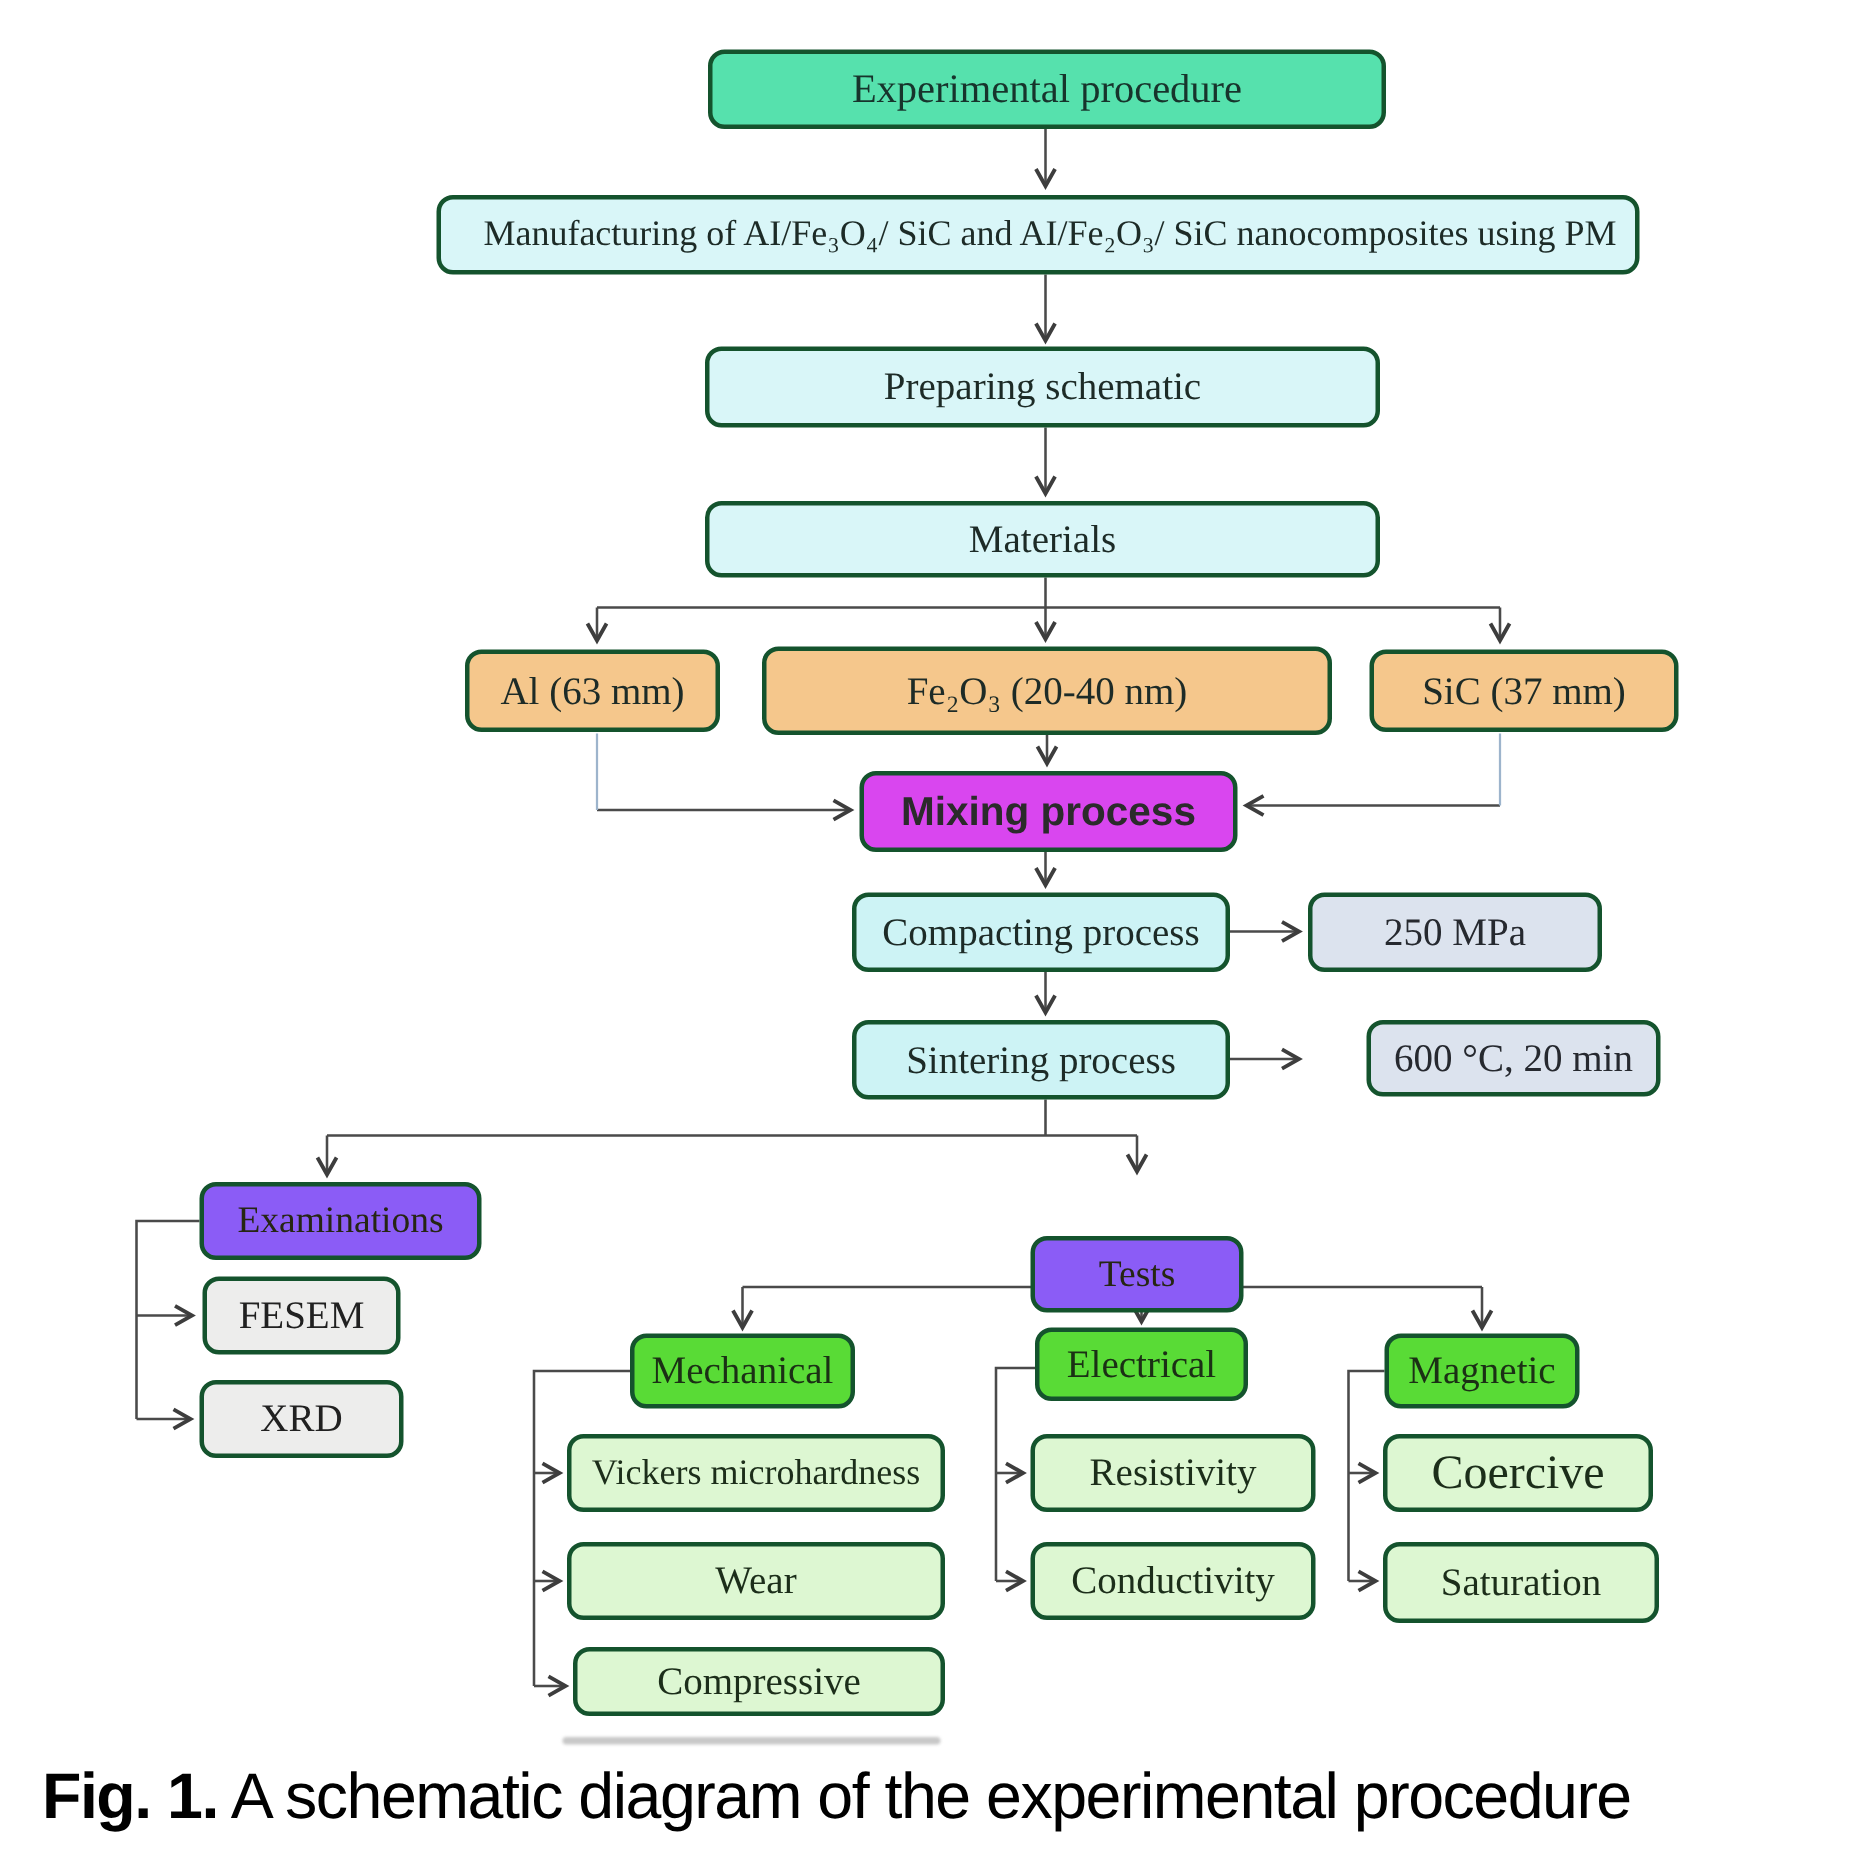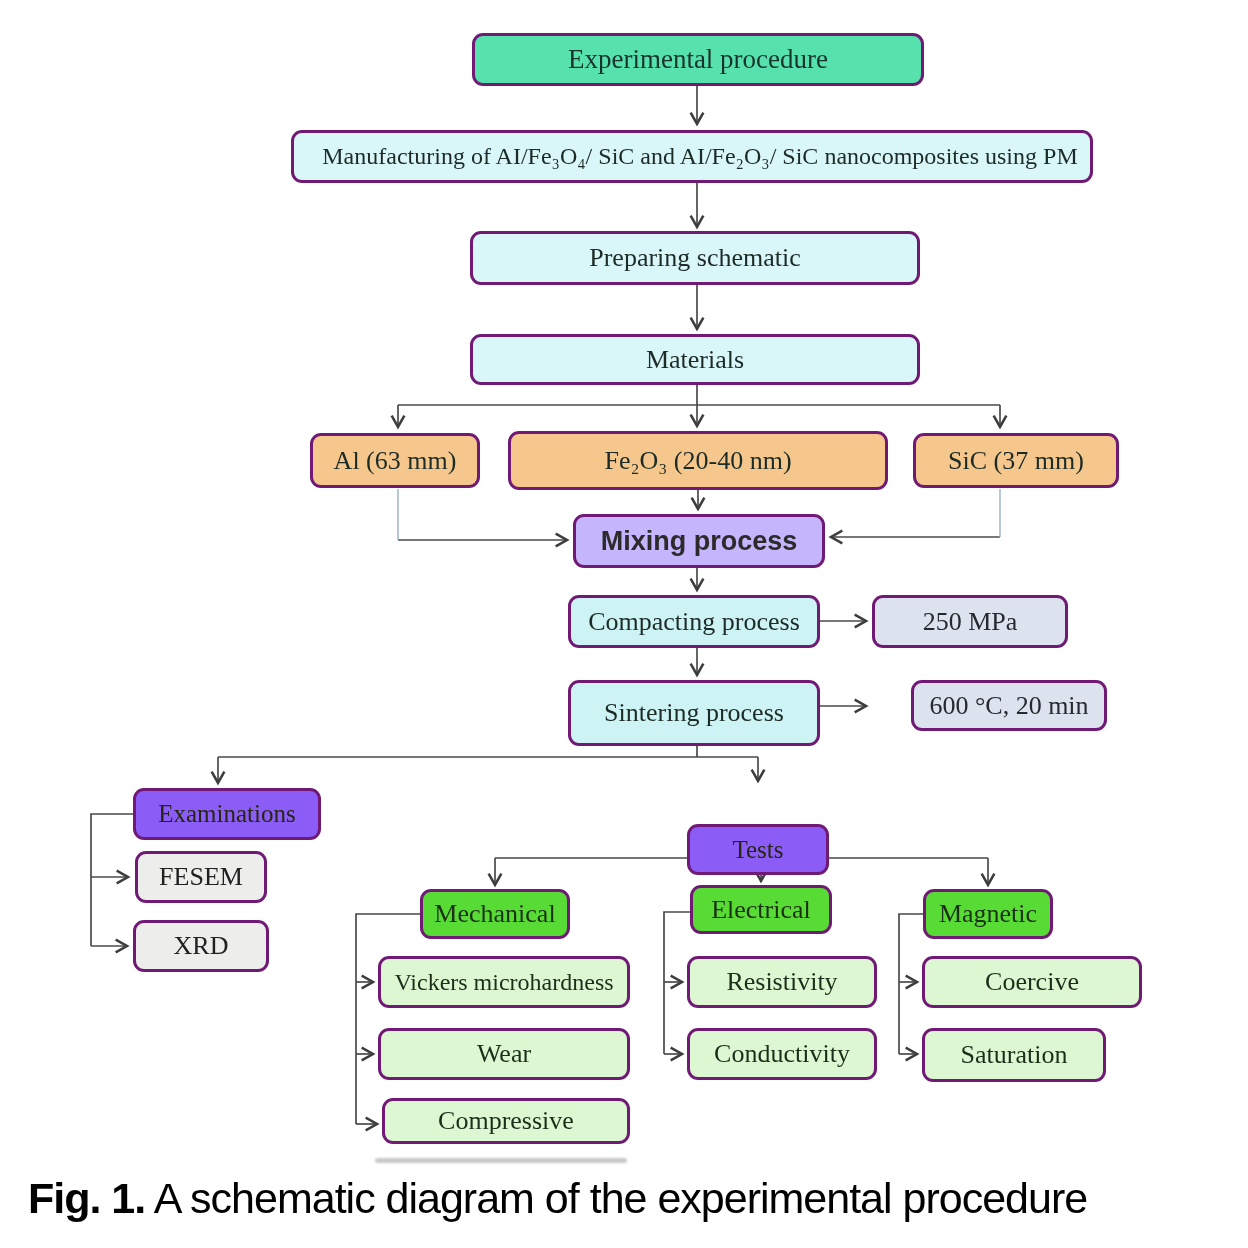--- a/index.html
+++ b/index.html
@@ -1,29 +1,29 @@
 <!DOCTYPE html>
 <html><head>
 <meta charset="utf-8">
 <style>
   html,body{margin:0;padding:0;background:#ffffff;}
   #canvas{position:relative;width:1248px;height:1248px;background:#ffffff;overflow:hidden;}
   #connector-layer{position:absolute;left:0;top:0;z-index:1;}
   .node{
     position:absolute;z-index:2;box-sizing:border-box;
-    border:3px solid #701a75;border-radius:11px;
+    border:3px solid #14532d;border-radius:11px;
     display:flex;align-items:center;justify-content:center;text-align:center;
     font-family:"Liberation Serif","DejaVu Serif",serif;
     color:#1d2b27;line-height:1.12;padding:2px 6px;
   }
   .c-mint  {background:#56e1ad;}
   .c-cyan  {background:#d9f6f8;}
   .c-cyan2 {background:#cdf3f5;}
   .c-tan   {background:#f5c78c;}
-  .c-peach {background:#c4b5fd;}
+  .c-peach {background:#d946ef;}
   .c-slate {background:#dce3ee;color:#26292f;}
   .c-cream {background:#8b5cf6;color:#262613;}
   .c-gray  {background:#ededec;color:#212121;}
   .c-green {background:#59db36;color:#1b3015;}
   .c-lgreen{background:#ddf7d2;color:#1c2e1a;}
   .sans{font-family:"Liberation Sans","DejaVu Sans",sans-serif;font-weight:600;color:#2b2b2b;}
   #caption{
     position:absolute;left:28px;top:1174px;width:1200px;z-index:2;
     font-family:"Liberation Sans","DejaVu Sans",sans-serif;
     font-size:43px;letter-spacing:-1px;color:#000;white-space:nowrap;
@@ -109,21 +109,21 @@
   <div class="node c-tan" style="left:508px;top:431px;width:380px;height:59px;font-size:26px;">Fe₂O₃ (20-40 nm)</div>
 
   <div class="node c-tan" style="left:913px;top:433px;width:206px;height:55px;font-size:26px;">SiC (37 mm)</div>
 
   <div class="node c-peach sans" style="left:573px;top:514px;width:252px;height:54px;font-size:27px;">Mixing process</div>
 
   <div class="node c-cyan2" style="left:568px;top:595px;width:252px;height:53px;font-size:26px;">Compacting process</div>
 
   <div class="node c-slate" style="left:872px;top:595px;width:196px;height:53px;font-size:26px;">250 MPa</div>
 
-  <div class="node c-cyan2" style="left:568px;top:680px;width:252px;height:66px;font-size:26px;">Sintering process</div>
+  <div class="node c-cyan2" style="left:568px;top:680px;width:252px;height:53px;font-size:26px;">Sintering process</div>
 
   <div class="node c-slate" style="left:872px;top:680px;width:196px;height:51px;font-size:26px;margin-left:39px;">600 °C, 20 min</div>
 
   <div class="node c-cream" style="left:133px;top:788px;width:188px;height:52px;font-size:25px;">Examinations</div>
 
   <div class="node c-gray" style="left:135px;top:851px;width:132px;height:52px;font-size:26px;">FESEM</div>
 
   <div class="node c-gray" style="left:133px;top:920px;width:136px;height:52px;font-size:26px;">XRD</div>
 
   <div class="node c-cream" style="left:687px;top:824px;width:142px;height:51px;font-size:25px;">Tests</div>
@@ -137,21 +137,21 @@
   <div class="node c-lgreen" style="left:378px;top:956px;width:252px;height:52px;font-size:24px;">Vickers microhardness</div>
 
   <div class="node c-lgreen" style="left:378px;top:1028px;width:252px;height:52px;font-size:26px;">Wear</div>
 
   <div class="node c-lgreen" style="left:382px;top:1098px;width:248px;height:46px;font-size:26px;">Compressive</div>
 
   <div class="node c-lgreen" style="left:687px;top:956px;width:190px;height:52px;font-size:26px;">Resistivity</div>
 
   <div class="node c-lgreen" style="left:687px;top:1028px;width:190px;height:52px;font-size:26px;">Conductivity</div>
 
-  <div class="node c-lgreen" style="left:922px;top:956px;width:220px;height:52px;font-size:26px;">Coercive</div>
+  <div class="node c-lgreen" style="left:922px;top:956px;width:180px;height:52px;font-size:32px;">Coercive</div>
 
   <div class="node c-lgreen" style="left:922px;top:1028px;width:184px;height:54px;font-size:26px;">Saturation</div>
 
   <div id="artifact"></div>
 
   <div id="caption">
     <span class="fig">Fig. 1.</span><span> A schematic diagram of the experimental procedure</span>
   </div>
 
 </div>

